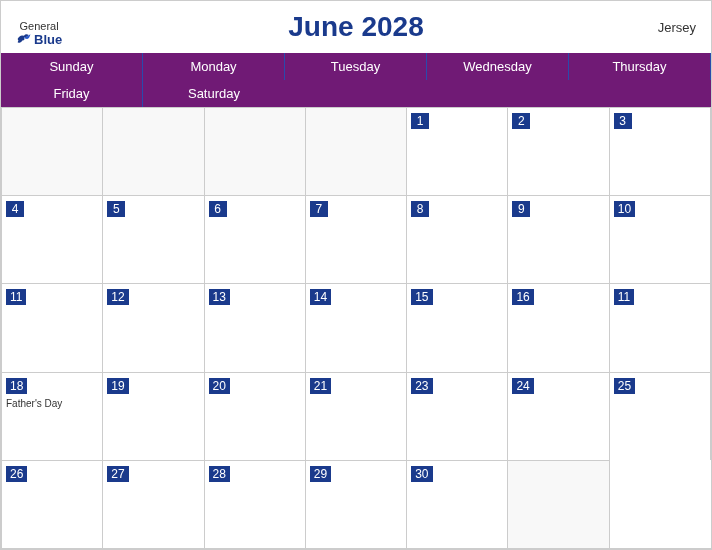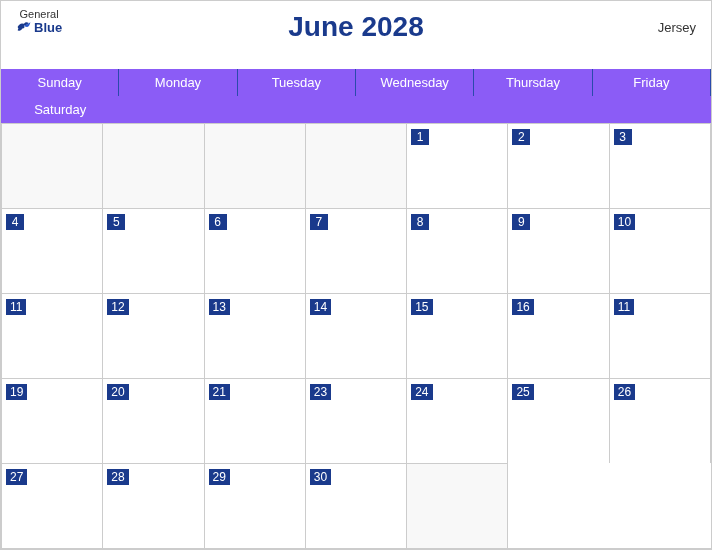--- a/index.html
+++ b/index.html
@@ -21,21 +21,21 @@
       display: flex;
       align-items: center;
       justify-content: center;
       padding: 10px 15px;
       position: relative;
       background: #fff;
     }
     .logo-area {
       position: absolute;
       left: 15px;
-      top: 8px;
+      top: 20px;
       display: flex;
       flex-direction: column;
       align-items: center;
     }
     .logo-general {
       font-size: 11px;
       color: #333;
       font-weight: normal;
       line-height: 1;
     }
@@ -61,23 +61,22 @@
     .region-label {
       position: absolute;
       right: 15px;
       top: 50%;
       transform: translateY(-50%);
       font-size: 13px;
       color: #333;
     }
     .day-headers {
       display: grid;
-      grid-template-columns: repeat(6, 1fr);
-      background: #8b5cf6;
-      margin-top: 16px;
+      grid-template-columns: repeat(5, 1fr);
+      background: #701a75;
     }
     .day-header {
       color: #fff;
       text-align: center;
       padding: 6px 4px;
       font-size: 13px;
       font-weight: normal;
       border-right: 1px solid #2a4aac;
     }
     .day-header:last-child {
@@ -163,20 +162,21 @@
       <div class="calendar-cell"><span class="cell-date">8</span></div>
       <div class="calendar-cell"><span class="cell-date">9</span></div>
       <div class="calendar-cell"><span class="cell-date">10</span></div>
       <div class="calendar-cell"><span class="cell-date">11</span></div>
       <div class="calendar-cell"><span class="cell-date">12</span></div>
       <div class="calendar-cell"><span class="cell-date">13</span></div>
       <div class="calendar-cell"><span class="cell-date">14</span></div>
       <div class="calendar-cell"><span class="cell-date">15</span></div>
       <div class="calendar-cell"><span class="cell-date">16</span></div>
       <div class="calendar-cell"><span class="cell-date">11</span></div>
+      <div class="calendar-cell"><span class="cell-date">18</span><div class="cell-event">Father's Day</div></div>
       <div class="calendar-cell"><span class="cell-date">19</span></div>
       <div class="calendar-cell"><span class="cell-date">20</span></div>
       <div class="calendar-cell"><span class="cell-date">21</span></div>
       <div class="calendar-cell"><span class="cell-date">23</span></div>
       <div class="calendar-cell"><span class="cell-date">24</span></div>
       <div class="calendar-cell"><span class="cell-date">25</span></div>
       <div class="calendar-cell"><span class="cell-date">26</span></div>
       <div class="calendar-cell"><span class="cell-date">27</span></div>
       <div class="calendar-cell"><span class="cell-date">28</span></div>
       <div class="calendar-cell"><span class="cell-date">29</span></div>

